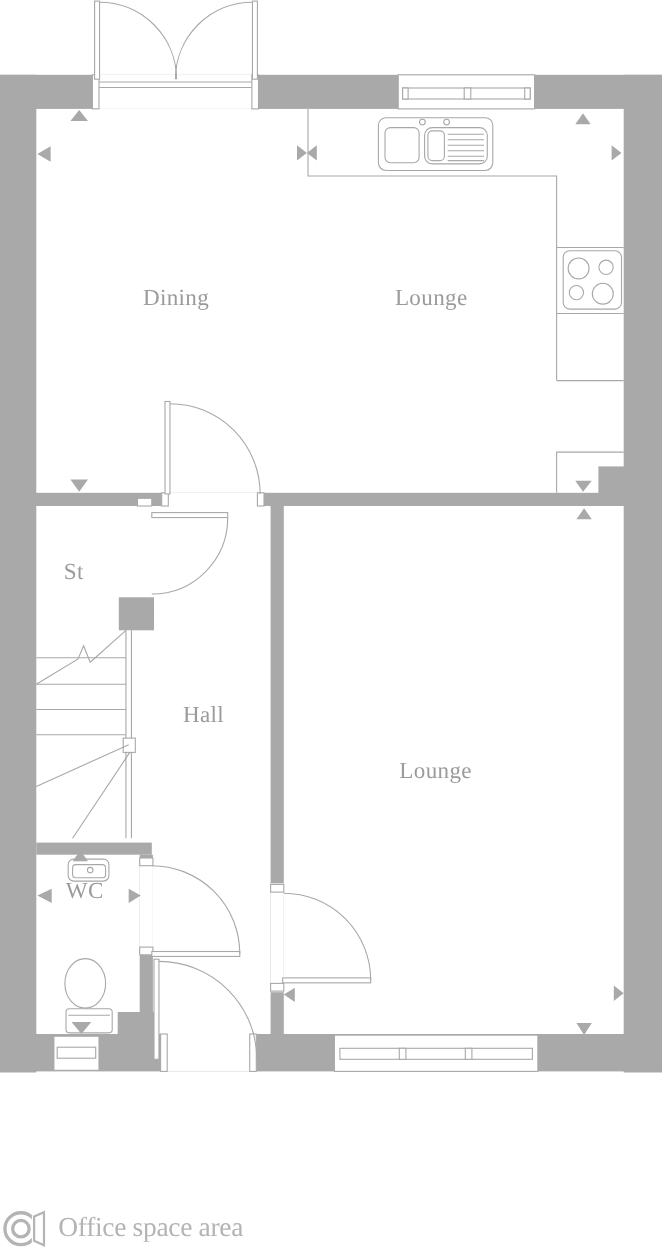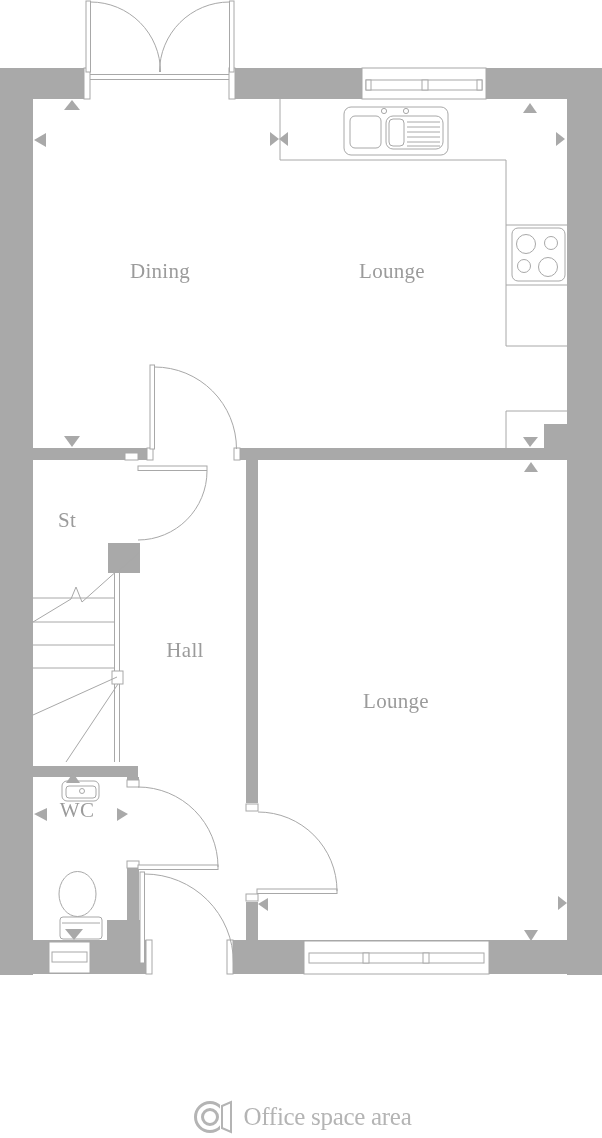--- a/index.html
+++ b/index.html
@@ -18,21 +18,21 @@
   .jamb{fill:var(--c-background);stroke:var(--c-line);stroke-width:1;}
   .ln{fill:none;stroke:var(--c-line);stroke-width:1;}
   .fix{fill:var(--c-background);stroke:var(--c-line);stroke-width:1;}
   .marker{fill:var(--c-wall);stroke:none;}
   .room-label{
     position:absolute;transform:translate(-50%,-50%);
     color:var(--c-label);font-size:21px;letter-spacing:.3px;white-space:nowrap;
   }
   .footer-brand{
     position:absolute;left:0;right:0;top:1096px;height:42px;
-    display:flex;align-items:center;justify-content:center;gap:9px;
+    display:flex;align-items:center;gap:9px;
     color:var(--c-watermark);
   }
   .footer-brand-text{font-size:25px;letter-spacing:-.3px;white-space:nowrap;}
   .logo-stroke{fill:none;stroke:var(--c-watermark);stroke-width:3;}
   .logo-stroke-thin{fill:var(--c-background);stroke:var(--c-watermark);stroke-width:2;}
 </style>
 </head>
 <body>
 
 <div id="stage">

